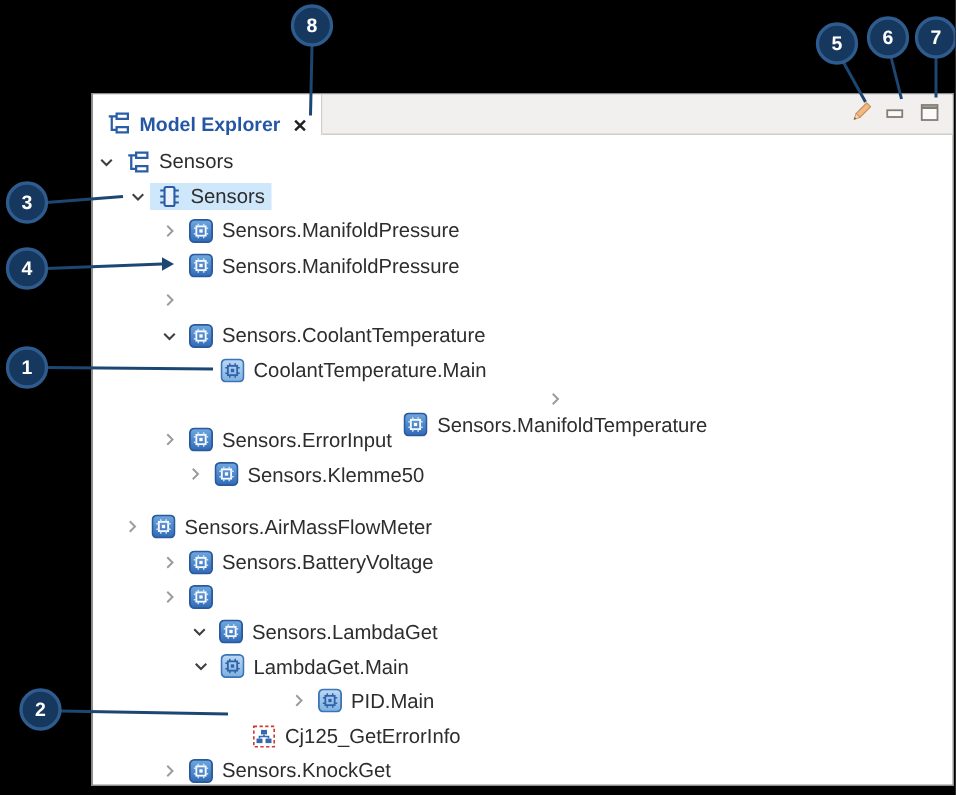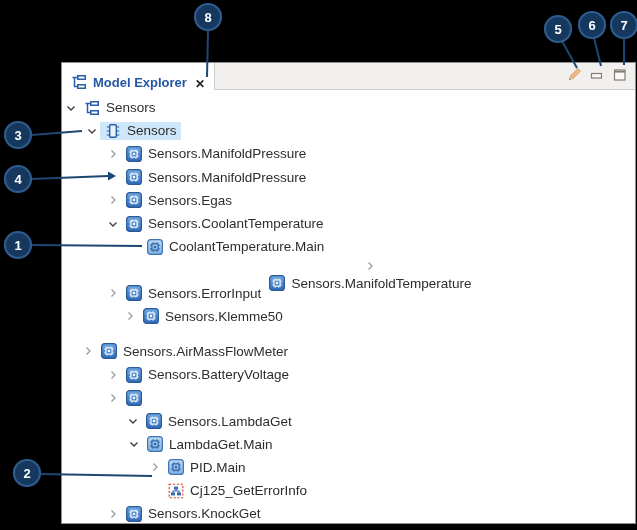--- a/index.html
+++ b/index.html
@@ -157,39 +157,20 @@
             </span>
             <span class="tlabel">Sensors.ManifoldPressure</span>
           </span>
         </div>
         <div class="row" style="padding-left: 43px;">
           <span class="chev">
             <svg width="16" height="16" viewBox="0 0 16 16">
               <path d="M6.5 4.5L10 8l-3.5 3.5" fill="none" stroke="#9b9b9b" stroke-width="1.3"></path>
             </svg>
           </span>
-          <span class="rowbody">
-            <span class="ticon">
-              <svg width="16" height="16" viewBox="0 0 16 16">
-                <defs>
-                  <linearGradient id="gB" x1="0" y1="0" x2="0" y2="1">
-                    <stop offset="0" stop-color="#6fa8e0"></stop>
-                    <stop offset="1" stop-color="#2f6ab8"></stop>
-                  </linearGradient>
-                </defs>
-                <rect x="0.6" y="0.6" width="14.8" height="14.8" rx="3" fill="url(#gB)" stroke="#2b5a9b" stroke-width="1.2"></rect>
-                <rect x="4.9" y="4.9" width="6.2" height="6.2" fill="none" stroke="#fff" stroke-width="1.2"></rect>
-                <rect x="6.9" y="6.9" width="2.2" height="2.2" fill="#fff"></rect>
-                <g stroke="#cfe2f6" stroke-width="1">
-                  <path d="M6.2 4.9V3.2M9.8 4.9V3.2M6.2 12.8v-1.7M9.8 12.8v-1.7M4.9 6.2H3.2M4.9 9.8H3.2M12.8 6.2h-1.7M12.8 9.8h-1.7"></path>
-                </g>
-              </svg>
-            </span>
-            <span class="tlabel">Sensors.Egas</span>
-          </span>
         </div>
         <div class="row" style="padding-left: 43px;">
           <span class="chev">
             <svg width="16" height="16" viewBox="0 0 16 16">
               <path d="M4.5 6.5L8 10l3.5-3.5" fill="none" stroke="#3f3f3f" stroke-width="1.4"></path>
             </svg>
           </span>
           <span class="rowbody">
             <span class="ticon">
               <svg width="16" height="16" viewBox="0 0 16 16">
@@ -432,21 +413,21 @@
                 <rect x="4.9" y="4.9" width="6.2" height="6.2" fill="none" stroke="#2f62a8" stroke-width="1.2"></rect>
                 <rect x="6.9" y="6.9" width="2.2" height="2.2" fill="#2f62a8"></rect>
                 <g stroke="#2f62a8" stroke-width="1">
                   <path d="M6.2 4.9V3.2M9.8 4.9V3.2M6.2 12.8v-1.7M9.8 12.8v-1.7M4.9 6.2H3.2M4.9 9.8H3.2M12.8 6.2h-1.7M12.8 9.8h-1.7"></path>
                 </g>
               </svg>
             </span>
             <span class="tlabel">LambdaGet.Main</span>
           </span>
         </div>
-        <div class="row" style="padding-left: 85px;">
+        <div class="row" style="padding-left: 85px; margin-left: 44px;">
           <span class="chev">
             <svg width="16" height="16" viewBox="0 0 16 16">
               <path d="M6.5 4.5L10 8l-3.5 3.5" fill="none" stroke="#9b9b9b" stroke-width="1.3"></path>
             </svg>
           </span>
           <span class="rowbody">
             <span class="ticon">
               <svg width="16" height="16" viewBox="0 0 16 16">
                 <defs>
                   <linearGradient id="gM" x1="0" y1="0" x2="0" y2="1">

